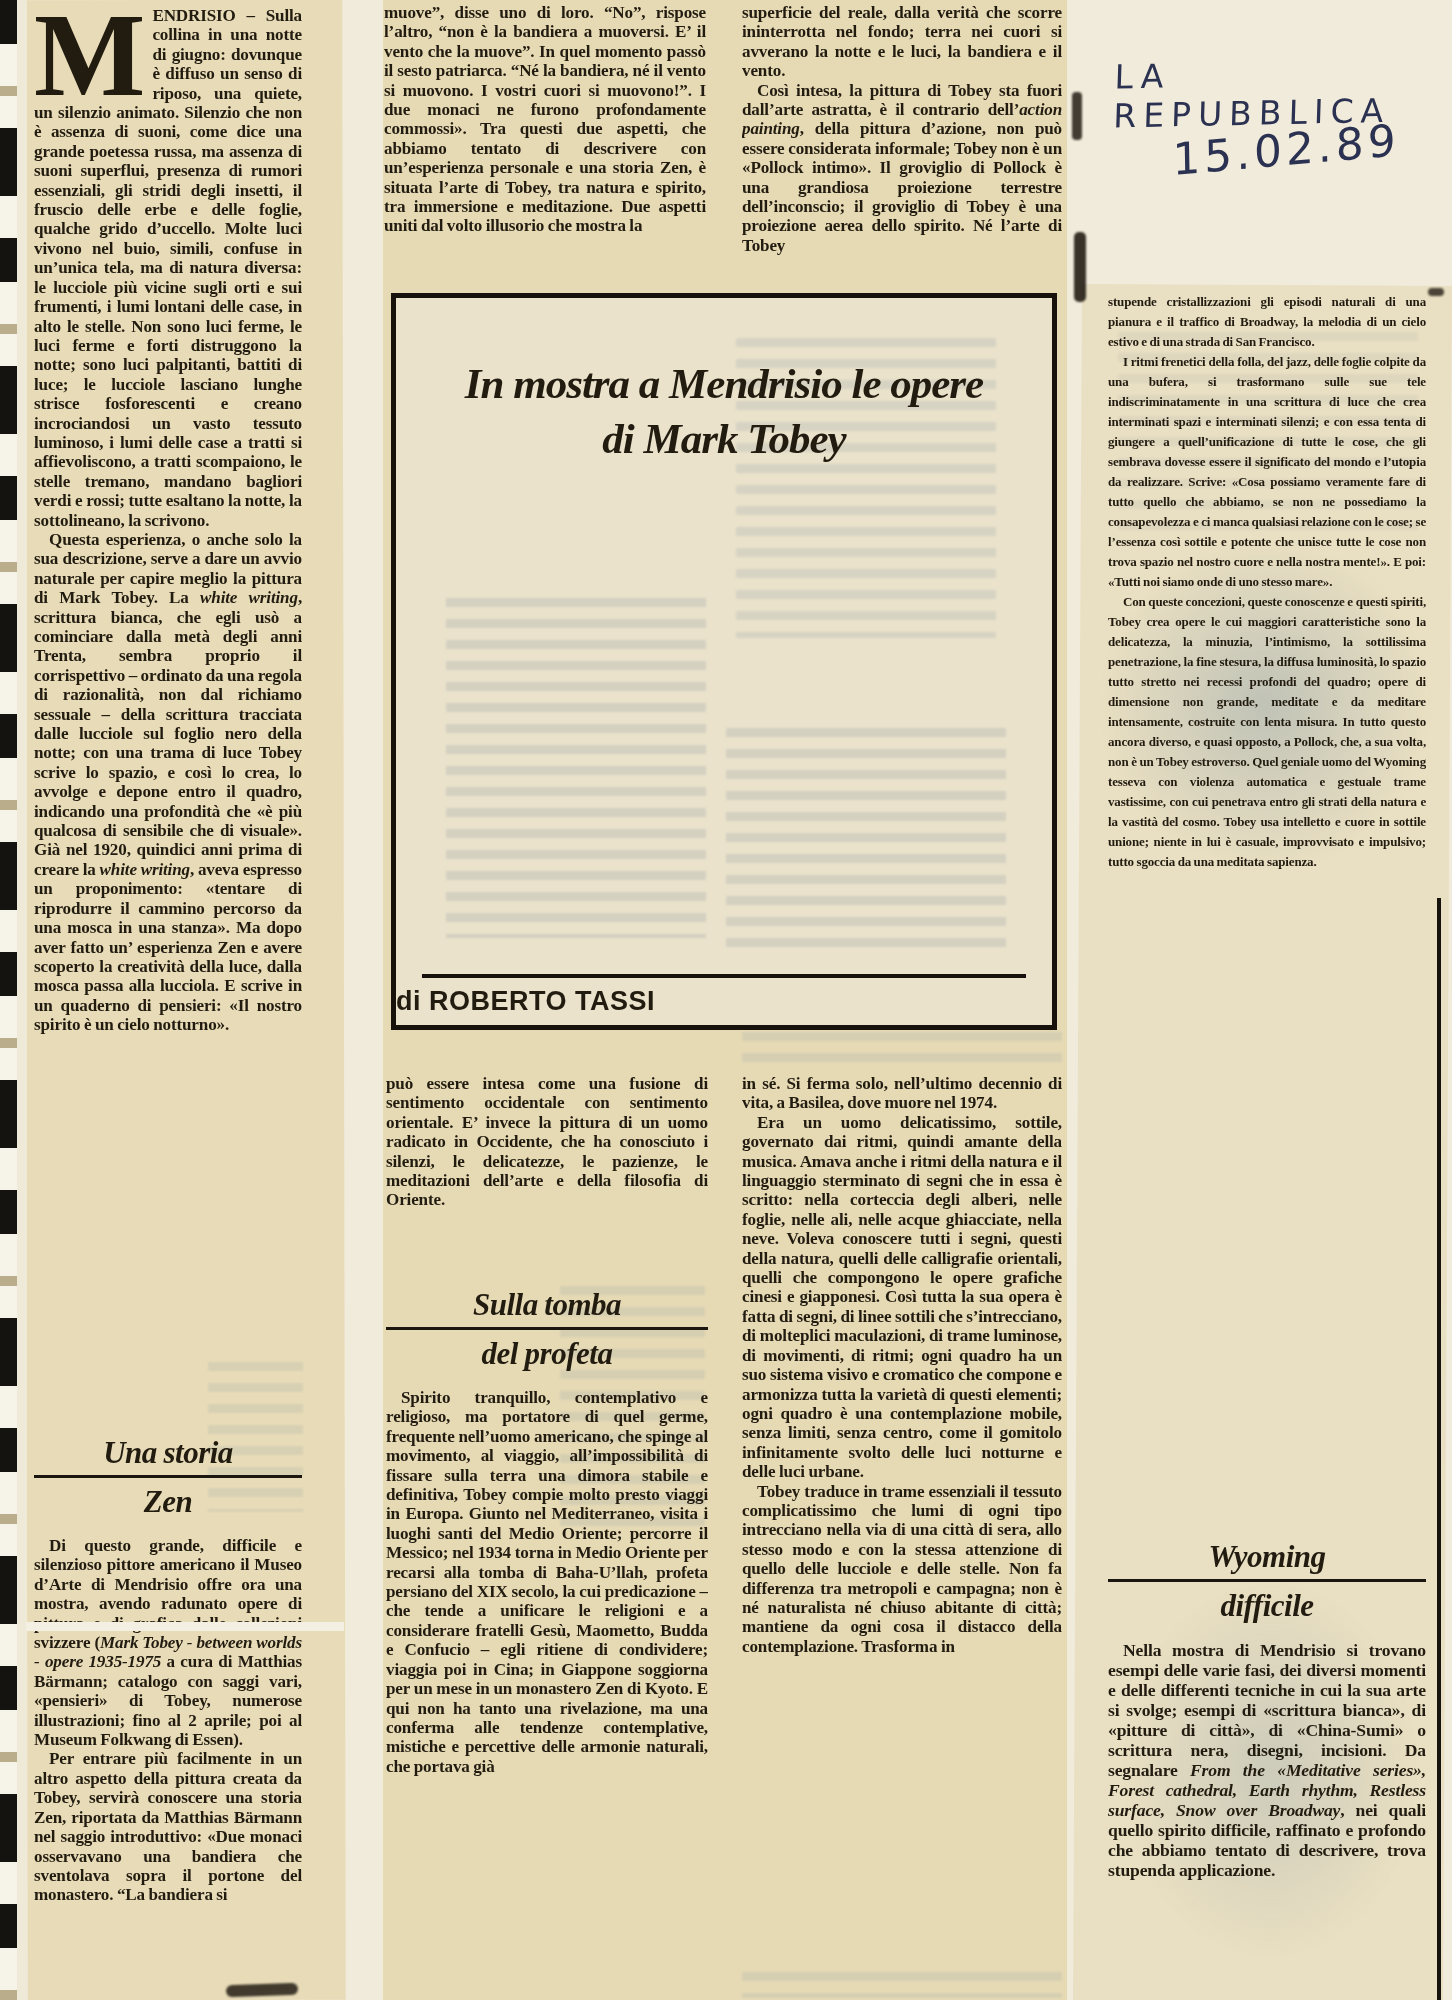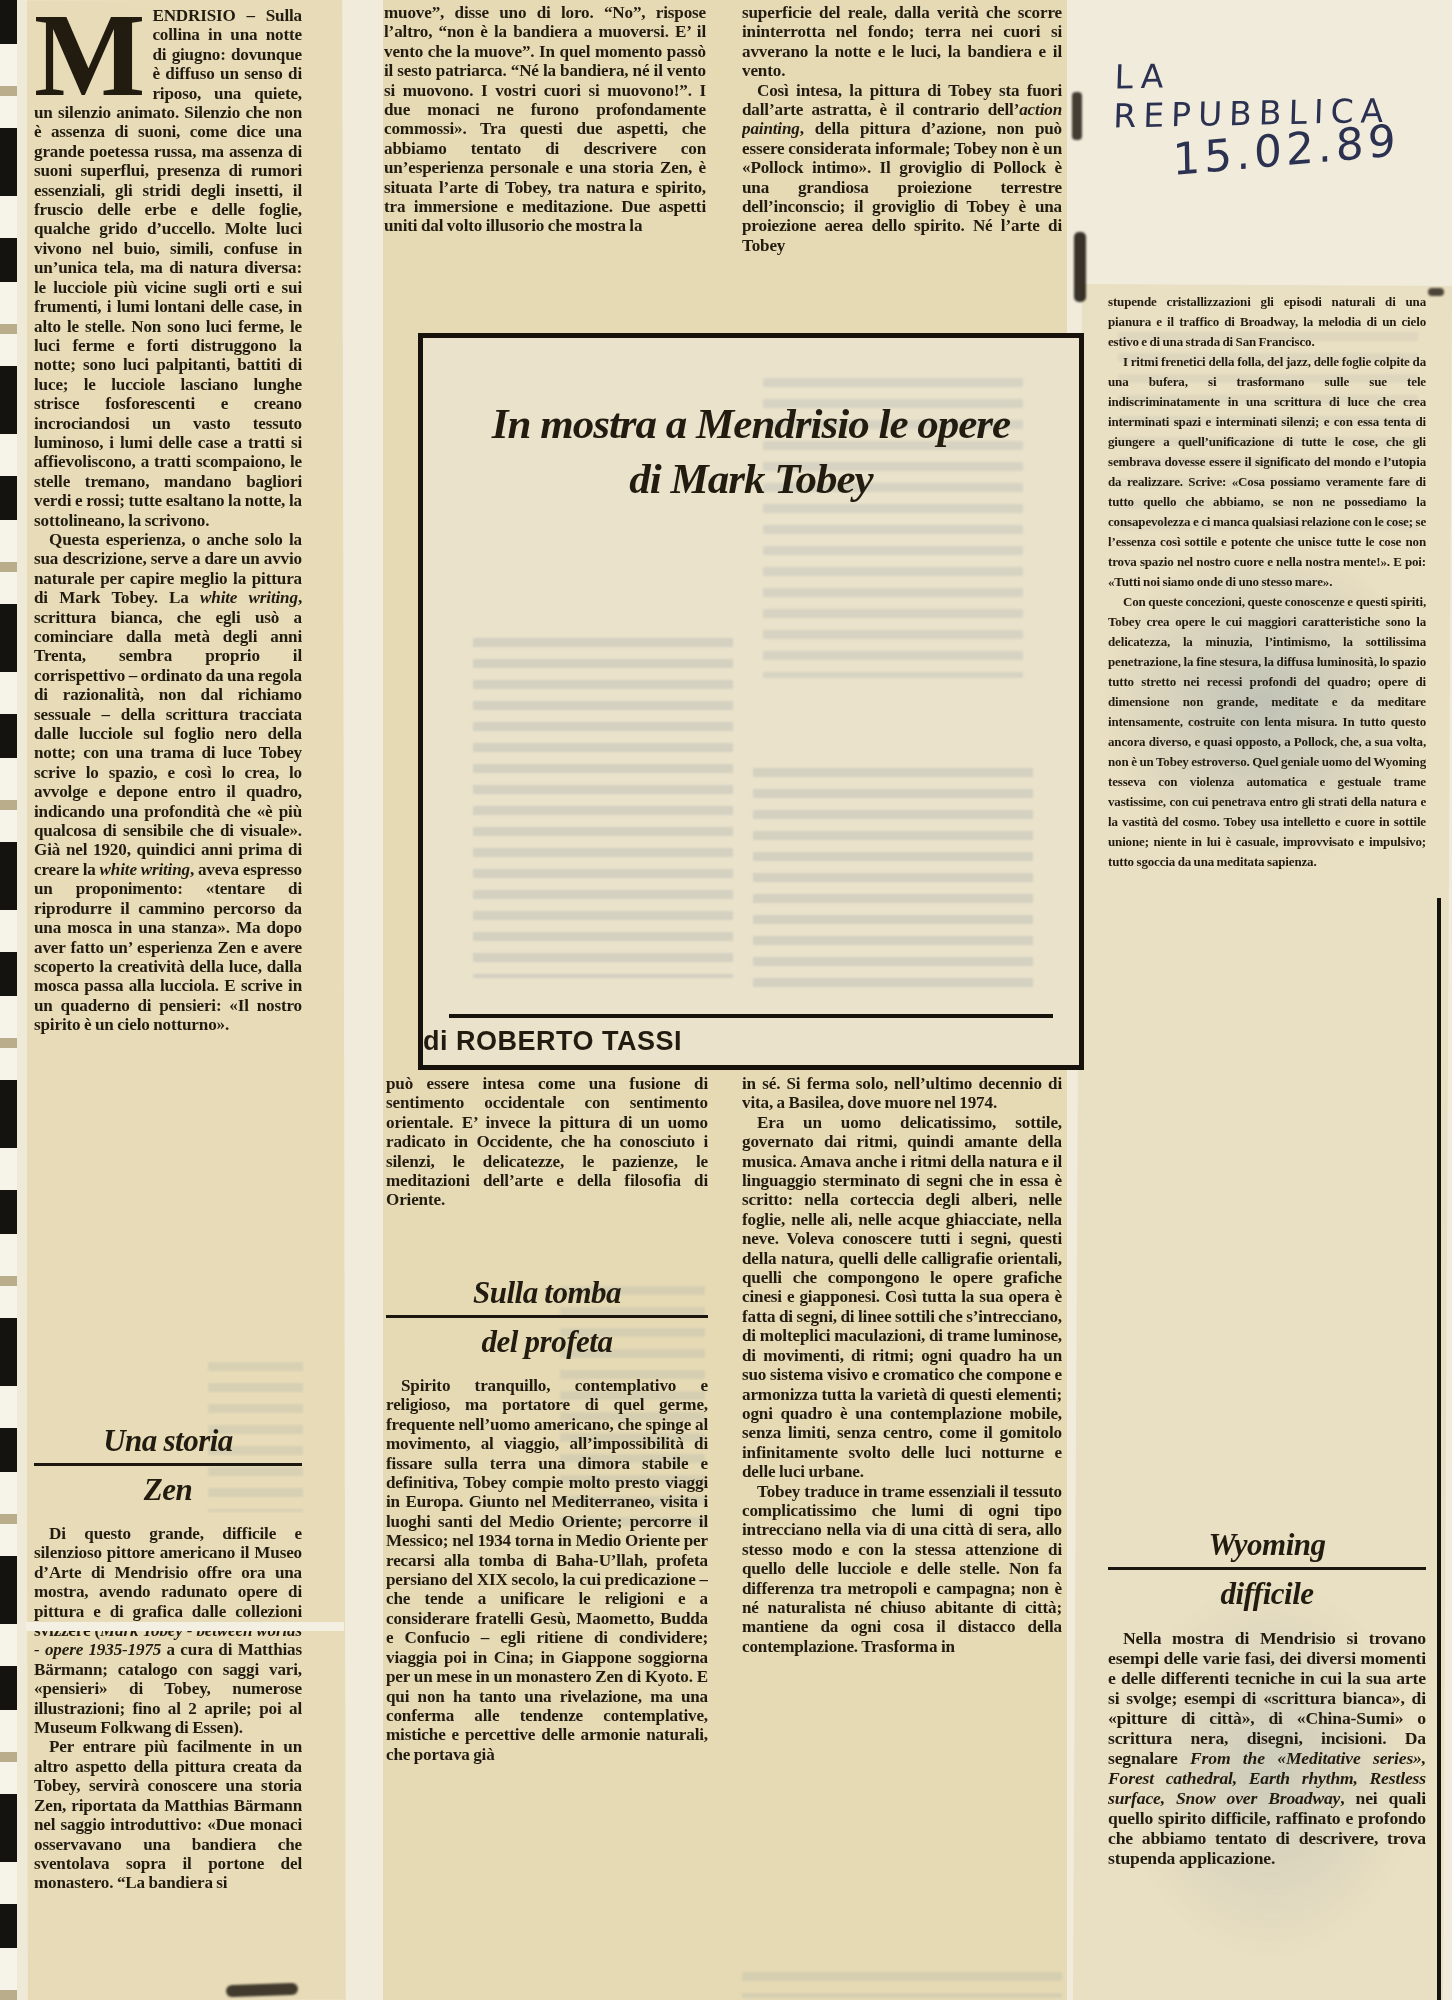--- a/index.html
+++ b/index.html
@@ -15,26 +15,26 @@
   #edge-marks2{position:absolute;left:17px;top:0;width:10px;height:2000px;background:#efe9d7;}
   
   .coltext{position:absolute;text-align:justify;font-weight:bold;font-size:17.1px;line-height:19.4px;
      letter-spacing:-0.15px;word-spacing:-0.6px;hyphens:auto;-webkit-hyphens:auto;overflow-wrap:break-word;}
   .coltext p{margin:0;}
   .coltext p.ind{text-indent:15px;}
   .it{font-style:italic;}
   .dropcap{float:left;font-size:118px;line-height:92px;font-weight:bold;padding:4px 7px 0 0;letter-spacing:0;}
   .clip{overflow:hidden;}
   
-  .section-heading{margin:4px 0 18px 0;text-align:center;font-weight:bold;font-style:italic;
+  .section-heading{margin:16px 0 18px 0;text-align:center;font-weight:bold;font-style:italic;
      font-size:31px;line-height:33px;letter-spacing:-0.5px;text-indent:0;}
   .section-heading .hrule{border:0;border-top:3px solid #1c1610;margin:6px 0 7px;}
   
-  #headline-box{position:absolute;left:418px;top:293px;width:666px;height:737px;border:5px solid #17120c;
-     background:#eae2cb;box-sizing:border-box;margin-top:40px;}
+  #headline-box{position:absolute;left:391px;top:293px;width:666px;height:737px;border:5px solid #17120c;
+     background:#eae2cb;box-sizing:border-box;}
   #kicker{position:absolute;top:58px;left:0;width:100%;text-align:center;font-style:italic;font-weight:bold;
      font-size:43px;line-height:55px;letter-spacing:-1px;}
   #main-title{position:absolute;top:186px;left:0;width:100%;text-align:center;font-weight:bold;
      font-size:132px;line-height:149px;letter-spacing:-3px;}
   #main-title div{text-shadow:1px 0 0 currentColor;}
   #byline-rule{position:absolute;bottom:47px;left:4%;width:92%;border:0;border-top:4px solid #17120c;margin:0;}
   #byline{position:absolute;bottom:8px;left:0;width:100%;text-align:left;
      font-family:Liberation Sans, sans-serif;font-weight:bold;font-size:27px;letter-spacing:0.5px;}
   
   .handwriting{position:absolute;font-family:"DejaVu Sans",sans-serif;color:#2b3150;font-weight:400;}

